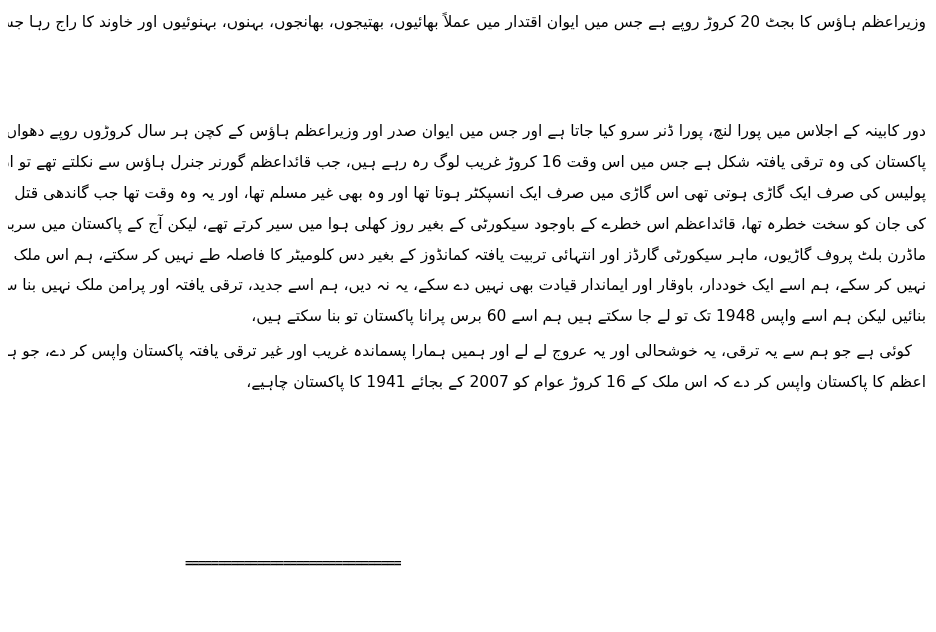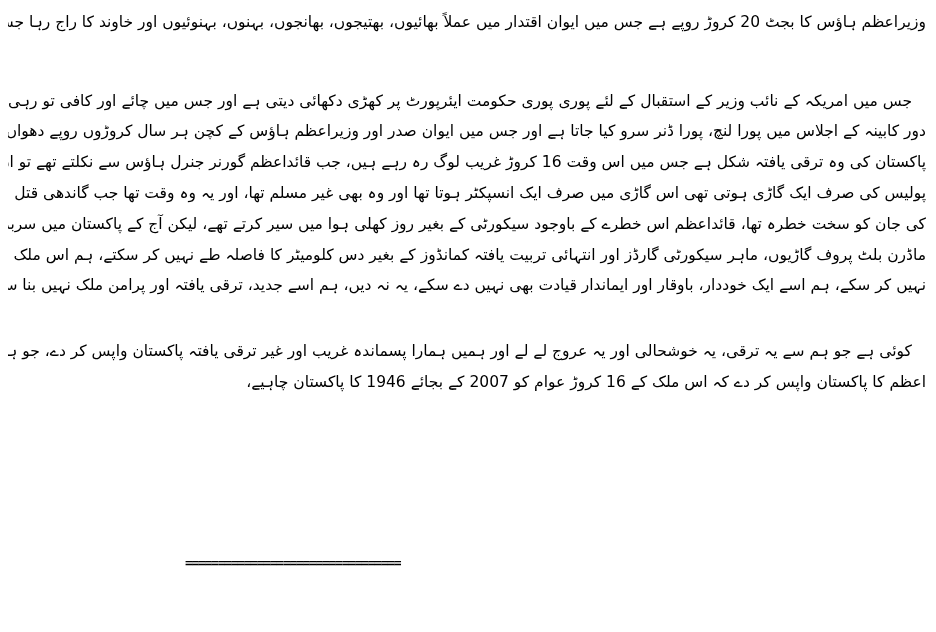--- a/index.html
+++ b/index.html
@@ -58,26 +58,26 @@
       direction: ltr;
     }
   </style>
 </head>
 <body>
 
 <div class="page">
 
   <div class="line" style="top:7px;">وزیراعظم ہاؤس کا بجٹ 20 کروڑ روپے ہے جس میں ایوان اقتدار میں عملاً بھائیوں، بھتیجوں، بھانجوں، بہنوں، بہنوئیوں اور خاوند کا راج رہا جس میں</div>
 
-  <div class="line indent" style="top:86px;">جس میں امریکہ کے نائب وزیر کے استقبال کے لئے پوری پوری حکومت ایئرپورٹ پر کھڑی دکھائی دیتی ہے اور جس میں چائے اور کافی تو رہی</div>
   <div class="line" style="top:116px;">دور کابینہ کے اجلاس میں پورا لنچ، پورا ڈنر سرو کیا جاتا ہے اور جس میں ایوان صدر اور وزیراعظم ہاؤس کے کچن ہر سال کروڑوں روپے دھواں بنا دیتے ہیں یہ</div>
   <div class="line" style="top:147px;">پاکستان کی وہ ترقی یافتہ شکل ہے جس میں اس وقت 16 کروڑ غریب لوگ رہ رہے ہیں، جب قائداعظم گورنر جنرل ہاؤس سے نکلتے تھے تو ان کے ساتھ</div>
   <div class="line" style="top:178px;">پولیس کی صرف ایک گاڑی ہوتی تھی اس گاڑی میں صرف ایک انسپکٹر ہوتا تھا اور وہ بھی غیر مسلم تھا، اور یہ وہ وقت تھا جب گاندھی قتل ہو چکے تھے اور قائداعظم</div>
   <div class="line" style="top:209px;">کی جان کو سخت خطرہ تھا، قائداعظم اس خطرے کے باوجود سیکورٹی کے بغیر روز کھلی ہوا میں سیر کرتے تھے، لیکن آج کے پاکستان میں سربراہ مملکت</div>
   <div class="line" style="top:240px;">ماڈرن بلٹ پروف گاڑیوں، ماہر سیکورٹی گارڈز اور انتہائی تربیت یافتہ کمانڈوز کے بغیر دس کلومیٹر کا فاصلہ طے نہیں کر سکتے، ہم اس ملک میں مساوات رائج</div>
   <div class="line" style="top:270px;">نہیں کر سکے، ہم اسے ایک خوددار، باوقار اور ایماندار قیادت بھی نہیں دے سکے، یہ نہ دیں، ہم اسے جدید، ترقی یافتہ اور پرامن ملک نہیں بنا سکے، نہ</div>
+  <div class="line last" style="top:301px;">بنائیں لیکن ہم اسے واپس 1948 تک تو لے جا سکتے ہیں ہم اسے 60 برس پرانا پاکستان تو بنا سکتے ہیں،</div>
 
   <div class="line indent" style="top:336px;">کوئی ہے جو ہم سے یہ ترقی، یہ خوشحالی اور یہ عروج لے لے اور ہمیں ہمارا پسماندہ غریب اور غیر ترقی یافتہ پاکستان واپس کر دے، جو ہمیں قائد</div>
-  <div class="line last" style="top:367px;">اعظم کا پاکستان واپس کر دے کہ اس ملک کے 16 کروڑ عوام کو 2007 کے بجائے 1946 کا پاکستان چاہیے،</div>
+  <div class="line last" style="top:367px;">اعظم کا پاکستان واپس کر دے کہ اس ملک کے 16 کروڑ عوام کو 2007 کے بجائے 1941 کا پاکستان چاہیے،</div>
 
   <div class="separator">=================================</div>
 
 </div>
 
 </body></html>

